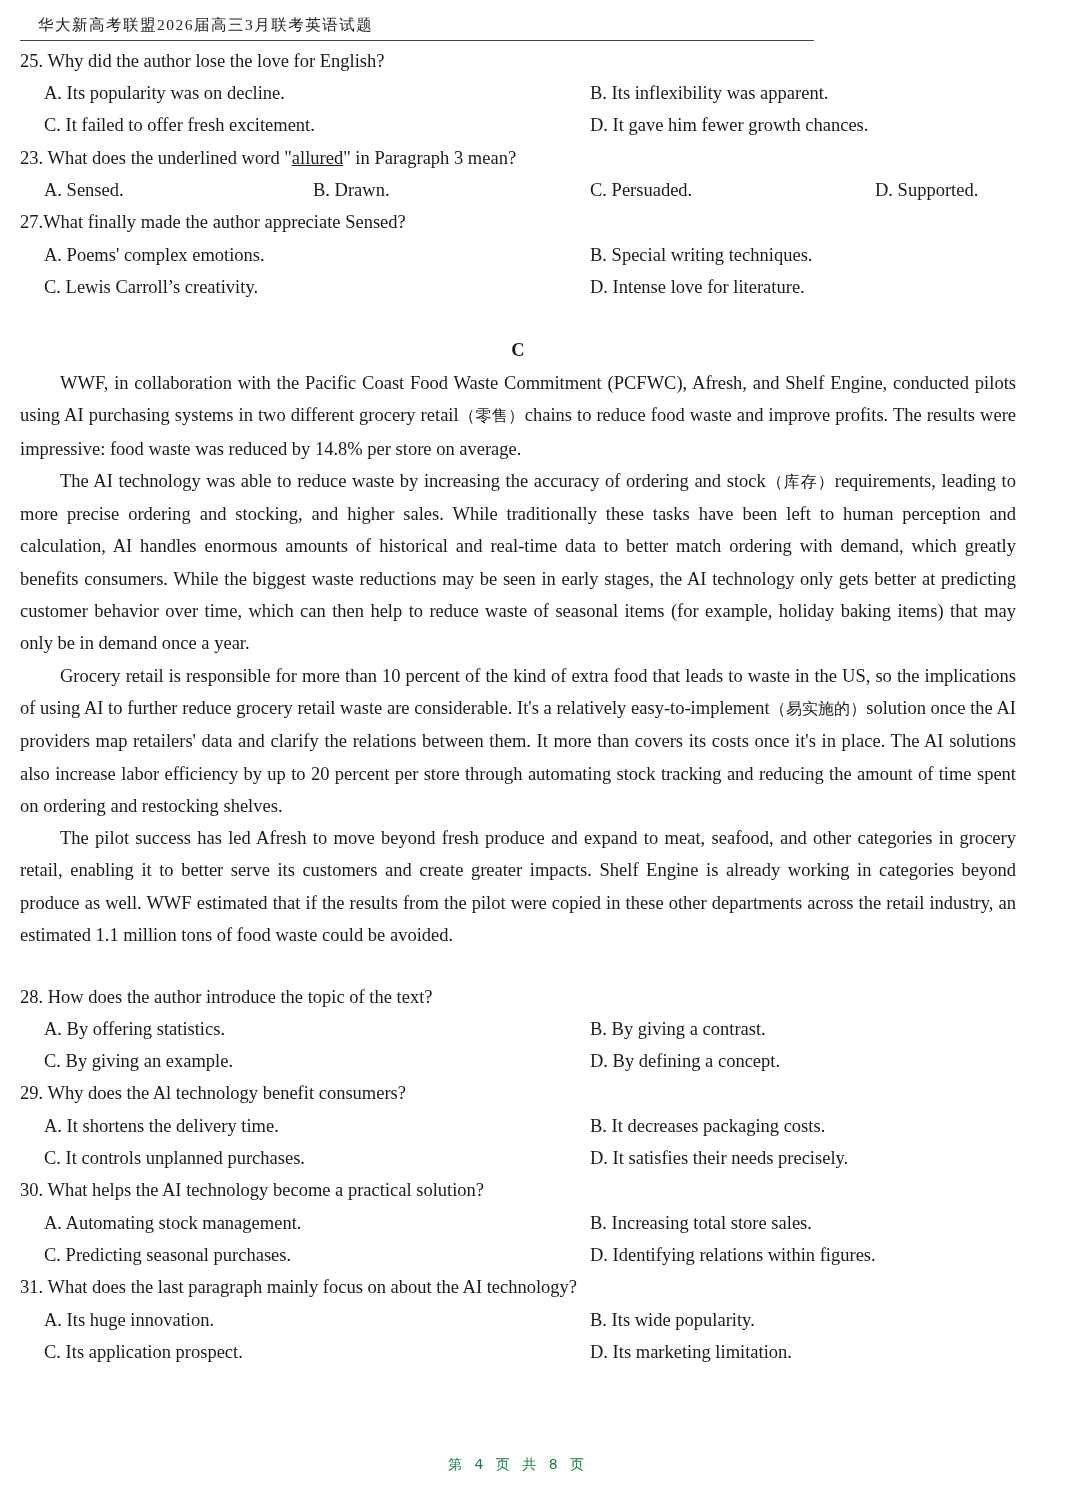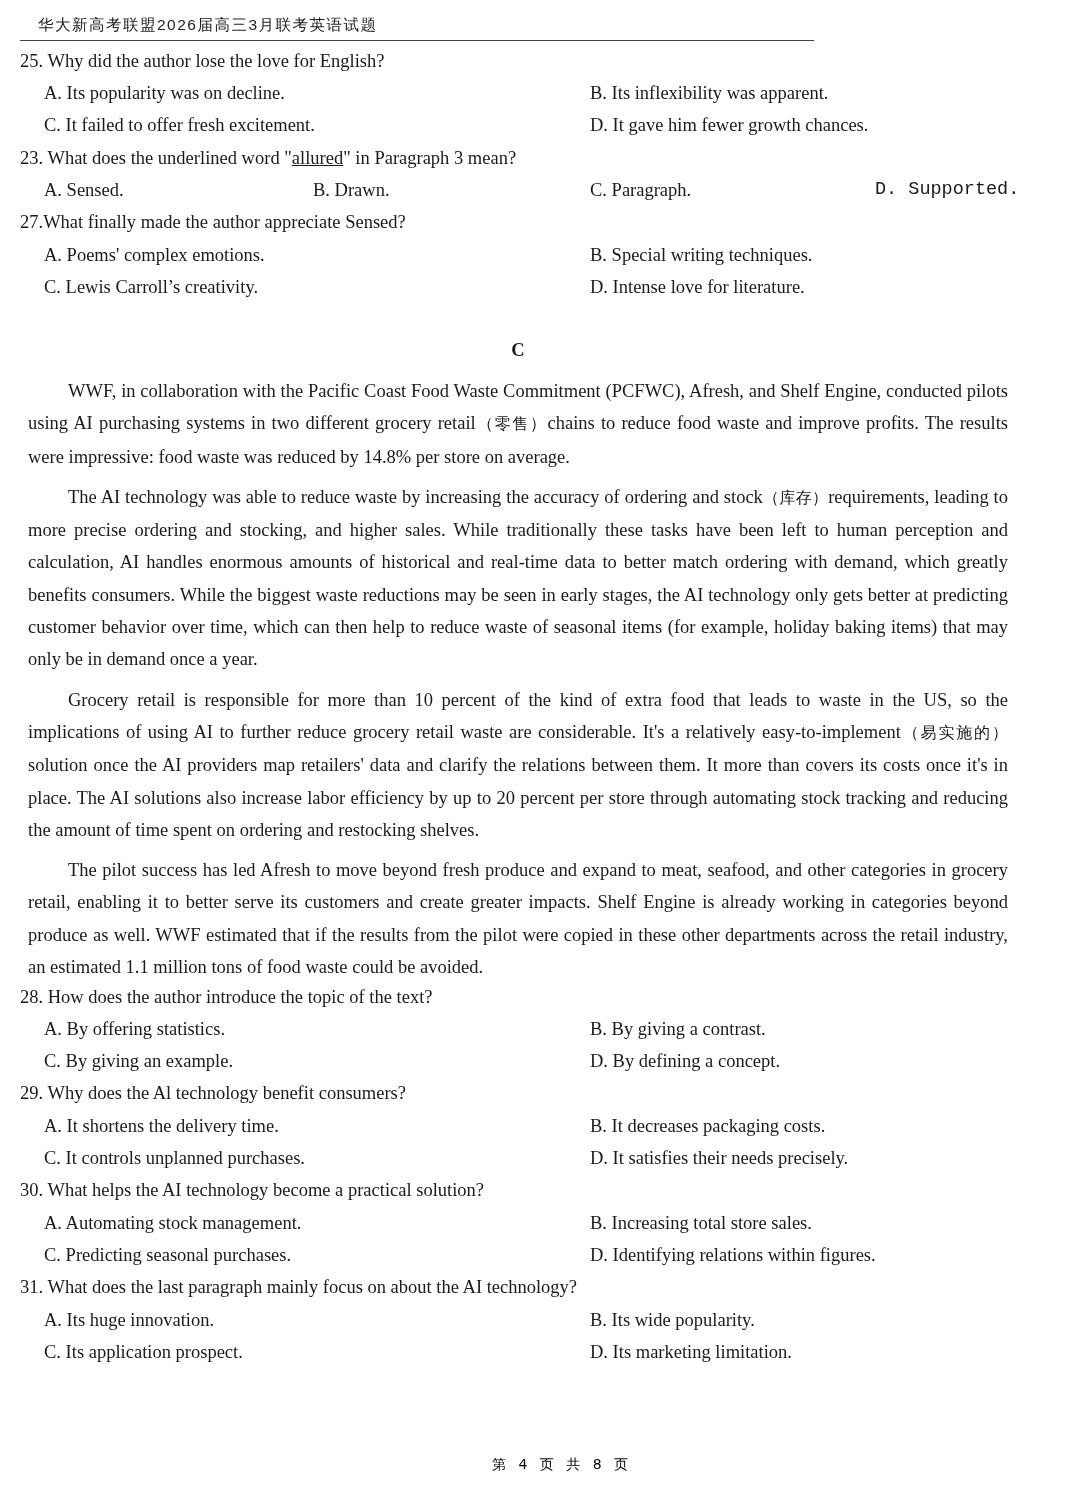--- a/index.html
+++ b/index.html
@@ -3,49 +3,49 @@
   <meta charset="utf-8">
   <style>
     html, body { margin: 0; padding: 0; background: #ffffff; }
     body {
       width: 1080px; height: 1494px; position: relative; overflow: hidden;
       font-family: "Liberation Serif", "DejaVu Serif", serif;
       color: #1a1a1a;
     }
     .header-title {
       position: absolute; left: 38px; top: 15px;
-      font-family: Liberation Sans, sans-serif;
+      font-family: Liberation Serif, serif;
       font-size: 15.5px; letter-spacing: 1.5px; color: #222;
     }
     .header-rule {
       position: absolute; left: 20px; top: 40px; width: 794px; height: 0;
       border-top: 1.5px solid #444;
     }
     .line {
       position: absolute; font-size: 18.5px; line-height: 22px; white-space: nowrap;
     }
     .q { left: 20px; text-align: right; }
     .optL { left: 44px; }
     .optR { left: 590px; }
     .optB4 { left: 313px; }
-    .optD4 { left: 875px; font-family: Liberation Mono, monospace; }
+    .optD4 { left: 875px; }
     .u-bold { font-weight: normal; text-decoration: underline; }
     .section-letter {
       position: absolute; left: 0; width: 1036px; top: 340px; text-align: center;
       font-weight: bold; font-size: 18.5px;
     }
     .passage {
       position: absolute; left: 20px; width: 996px;
       font-size: 18.5px; line-height: 32.3px; text-align: justify;
     }
-    .passage p { margin: 8px; text-indent: 40px; }
+    .passage p { margin: 0; text-indent: 40px; }
     .cjk { font-family: "DejaVu Serif", serif; font-size: 16px; }
     .footer {
       position: absolute; left: 0; width: 1036px; top: 1456px; text-align: center;
-      font-family: "DejaVu Sans", sans-serif; font-size: 14px; letter-spacing: 4px; color: #000000; padding-left: 44px;
+      font-family: "DejaVu Sans", sans-serif; font-size: 14px; letter-spacing: 4px; color: #15803d;
     }
   </style>
 </head>
 <body>
 
 <div class="header-title">华大新高考联盟2026届高三3月联考英语试题</div>
 <div class="header-rule"></div>
 
 <div class="line q" style="top:50px">
   <span>25.</span>
@@ -55,21 +55,21 @@
 <div class="line optR" style="top:82px">B. Its inflexibility was apparent.</div>
 <div class="line optL" style="top:114px">C. It failed to offer fresh excitement.</div>
 <div class="line optR" style="top:114px">D. It gave him fewer growth chances.</div>
 
 <div class="line q" style="top:147px">
   <span>23.</span>
   <span>What does the underlined word "</span><span class="u-bold">allured</span><span>" in Paragraph 3 mean?</span>
 </div>
 <div class="line optL" style="top:179px">A. Sensed.</div>
 <div class="line optB4" style="top:179px">B. Drawn.</div>
-<div class="line optR" style="top:179px">C. Paragraph.</div>
+<div class="line optR" style="top:179px">C. Persuaded.</div>
 <div class="line optD4" style="top:179px">D. Supported.</div>
 
 <div class="line q" style="top:211px">
   <span>27.</span><span>What finally made the author appreciate Sensed?</span>
 </div>
 <div class="line optL" style="top:244px">A. Poems' complex emotions.</div>
 <div class="line optR" style="top:244px">B. Special writing techniques.</div>
 <div class="line optL" style="top:276px">C. Lewis Carroll’s creativity.</div>
 <div class="line optR" style="top:276px">D. Intense love for literature.</div>
 

